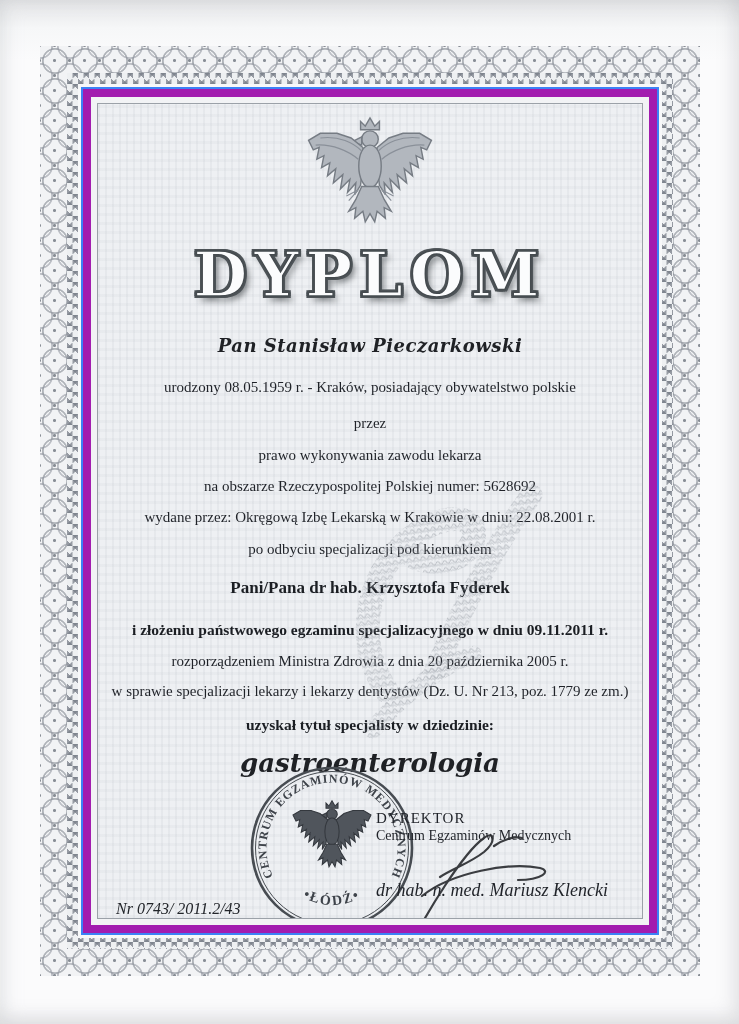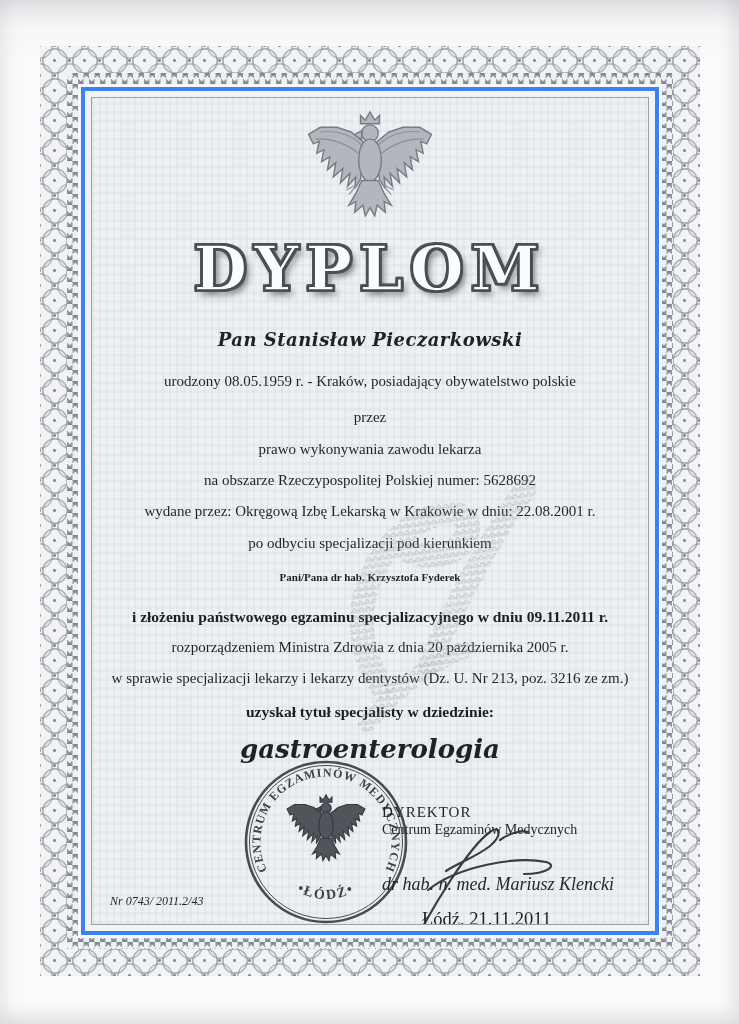--- a/index.html
+++ b/index.html
@@ -34,22 +34,22 @@
     box-sizing:border-box;height:100%;padding:11px;
     background-color:#eef0f2;
     background-image:
       linear-gradient(45deg, rgba(120,126,136,.75) 25%, rgba(0,0,0,0) 25%, rgba(0,0,0,0) 75%, rgba(120,126,136,.75) 75%),
       linear-gradient(135deg, rgba(120,126,136,.75) 25%, rgba(0,0,0,0) 25%, rgba(0,0,0,0) 75%, rgba(120,126,136,.75) 75%);
     background-size:11px 11px;
     background-position:0 0,5.5px 0;
   }
   .frame-gap1{box-sizing:border-box;height:100%;padding:3px;background:#f7f8f9;}
   .frame-darkband{
-    box-sizing:border-box;height:100%;
-    background:#a21caf;border:4px solid #3b82f6;
+    box-sizing:border-box;height:100%;padding:8px;
+    background:#a21caf;border:2px solid #3b82f6;
   }
   .frame-gap2{box-sizing:border-box;height:100%;padding:6px;background:#f2f3f5;}
   .frame-innerline{
     box-sizing:border-box;height:100%;border:1px solid #9ba1a8;
   }
   .cert-content{
     position:relative;box-sizing:border-box;height:100%;
     background-color:#eef0f3;
     background-image:
       repeating-linear-gradient(90deg, rgba(178,184,192,.14) 0 2px, rgba(0,0,0,0) 2px 7px),
@@ -74,39 +74,39 @@
       -2px -2px 0 #4d5357, 2px -2px 0 #4d5357, -2px 2px 0 #4d5357, 2px 2px 0 #4d5357,
       0 -2px 0 #4d5357, 0 2px 0 #4d5357, -2px 0 0 #4d5357, 2px 0 0 #4d5357,
       4px 5px 6px rgba(35,40,44,.55);
   }
   .recipient{
     margin-top:28px;font-family:"DejaVu Serif",serif;
     font-size:18px;font-weight:700;font-style:italic;letter-spacing:.5px;color:#1f2125;
   }
   .body-ln{font-size:15px;color:#1f2228;}
   .bold-ln{font-size:15.5px;font-weight:700;color:#1b1e23;}
-  .supervisor{font-size:11px;font-weight:700;color:#1b1e23;}
+  .supervisor{font-size:17px;font-weight:700;color:#1b1e23;}
   .specialty{
     font-family:"DejaVu Serif",serif;font-size:26px;font-weight:700;font-style:italic;color:#1f2125;
   }
   .mt20{margin-top:20px;} .mt18{margin-top:18px;} .mt16{margin-top:13px;}
   .mt14{margin-top:14px;} .mt12{margin-top:12px;} .mt22{margin-top:22px;}
 
   
   .watermark{position:absolute;left:215px;top:330px;opacity:.5;pointer-events:none;transform:rotate(-8deg);}
 
   
   .seal{position:absolute;left:150px;top:660px;}
   .sig-block{position:absolute;right:6px;top:706px;width:260px;text-align:left;}
   .sig-role{font-size:15px;letter-spacing:1px;margin:0;color:#1f2228;}
   .sig-org{font-size:14px;margin:1px 0 0;color:#1f2228;}
   .sig-signer{font-size:18px;font-style:italic;margin:36px 0 0;color:#1f2228;}
   .sig-date{font-size:18.5px;margin:14px 0 0 40px;color:#1b1e23;}
   .signature-svg{position:absolute;left:6px;top:6px;pointer-events:none;}
-  .doc-number{position:absolute;left:18px;top:796px;font-size:12px;font-style:italic;color:#22252a;margin:0;}
+  .doc-number{position:absolute;left:18px;top:796px;font-size:16px;font-style:italic;color:#22252a;margin:0;}
 
   .seal text{font-family:"Liberation Serif",serif;}
 </style>
 </head>
 <body>
 
 <div class="scan-page">
 
   <div class="frame-guilloche">
    <div class="frame-diamond">
@@ -147,21 +147,21 @@
           <p class="ln recipient">Pan Stanisław Pieczarkowski</p>
           <p class="ln body-ln mt20">urodzony 08.05.1959 r. - Kraków, posiadający obywatelstwo polskie</p>
           <p class="ln body-ln mt18">przez</p>
           <p class="ln body-ln mt16">prawo wykonywania zawodu lekarza</p>
           <p class="ln body-ln mt12">na obszarze Rzeczypospolitej Polskiej numer: 5628692</p>
           <p class="ln body-ln mt12">wydane przez: Okręgową Izbę Lekarską w Krakowie w dniu: 22.08.2001 r.</p>
           <p class="ln body-ln mt14">po odbyciu specjalizacji pod kierunkiem</p>
           <p class="ln supervisor mt18">Pani/Pana dr hab. Krzysztofa Fyderek</p>
           <p class="ln bold-ln mt22">i złożeniu państwowego egzaminu specjalizacyjnego w dniu 09.11.2011 r.</p>
           <p class="ln body-ln mt12">rozporządzeniem Ministra Zdrowia z dnia 20 października 2005 r.</p>
-          <p class="ln body-ln mt12">w sprawie specjalizacji lekarzy i lekarzy dentystów (Dz. U. Nr 213, poz. 3216 ze zm.)</p>
+          <p class="ln body-ln mt12">w sprawie specjalizacji lekarzy i lekarzy dentystów (Dz. U. Nr 213, poz. 1779 ze zm.)</p>
           <p class="ln bold-ln mt14">uzyskał tytuł specjalisty w dziedzinie:</p>
           <p class="ln specialty mt12">gastroenterologia</p>
 
           <svg class="seal" width="168" height="168" viewBox="0 0 168 168">
             <circle cx="84" cy="84" r="80" fill="none" stroke="#474c52" stroke-width="2.6"></circle>
             <circle cx="84" cy="84" r="76.5" fill="none" stroke="#474c52" stroke-width="1"></circle>
             <defs>
               <path id="sealTopArc" d="M28,118 A65.5,65.5 0 1 1 140,118"></path>
               <path id="sealBotArc" d="M39,119 A57,57 0 0 0 129,119"></path>
             </defs>

